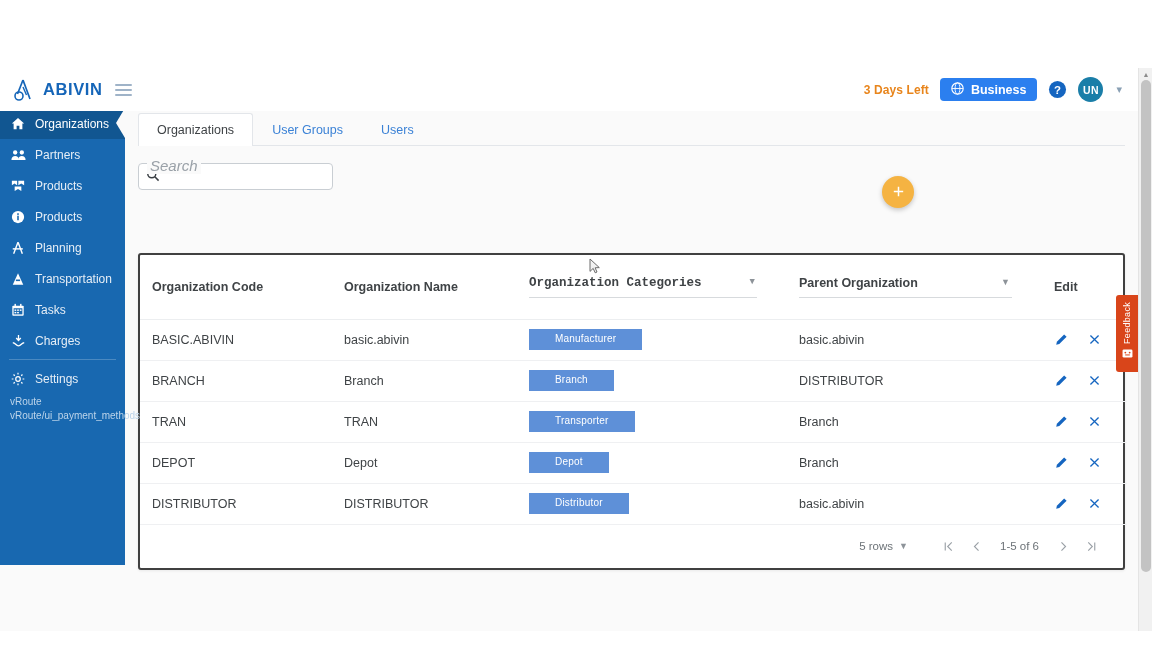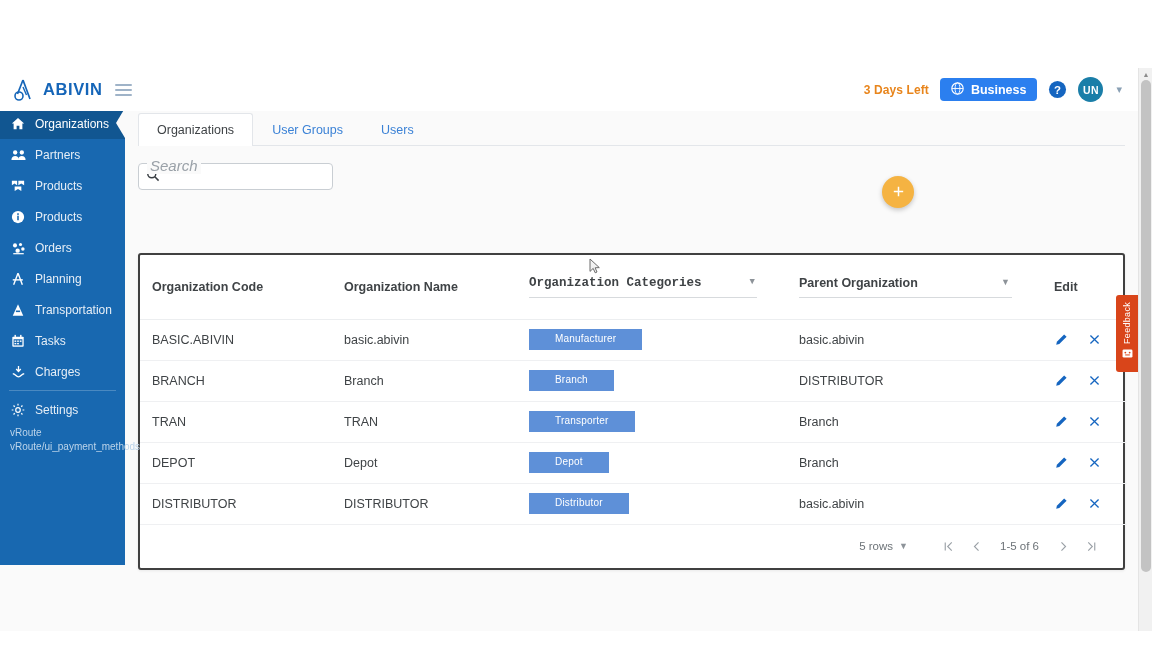--- a/index.html
+++ b/index.html
@@ -347,32 +347,20 @@
         <span class="ic">
           <svg width="14" height="14" viewBox="0 0 16 16">
             <circle cx="8" cy="8" r="7" fill="#fff"></circle>
             <rect x="7.1" y="6.5" width="1.8" height="5.2" fill="#1868b0"></rect>
             <rect x="7.1" y="3.7" width="1.8" height="1.9" fill="#1868b0"></rect>
           </svg>
         </span>
         <span>Products</span>
       </div>
 
-      <div class="nav-item">
-        <span class="ic">
-          <svg width="15" height="14" viewBox="0 0 16 16" fill="#fff">
-            <circle cx="4" cy="5" r="2.3"></circle>
-              <circle cx="10.3" cy="4" r="1.8"></circle>
-            <circle cx="13" cy="9" r="2"></circle>
-              <circle cx="7" cy="11" r="2.5"></circle>
-            <path d="M2 14.5 h12" stroke="#fff" stroke-width="1.4"></path>
-          </svg>
-        </span>
-        <span>Orders</span>
-      </div>
 
       <div class="nav-item">
         <span class="ic">
           <svg width="14" height="14" viewBox="0 0 16 16" fill="none" stroke="#fff" stroke-width="1.6">
             <path d="M8 1.5 L3 14.5"></path>
               <path d="M8 1.5 L13 14.5"></path>
               <path d="M2 9 H13.5"></path>
           </svg>
         </span>
         <span>Planning</span>

